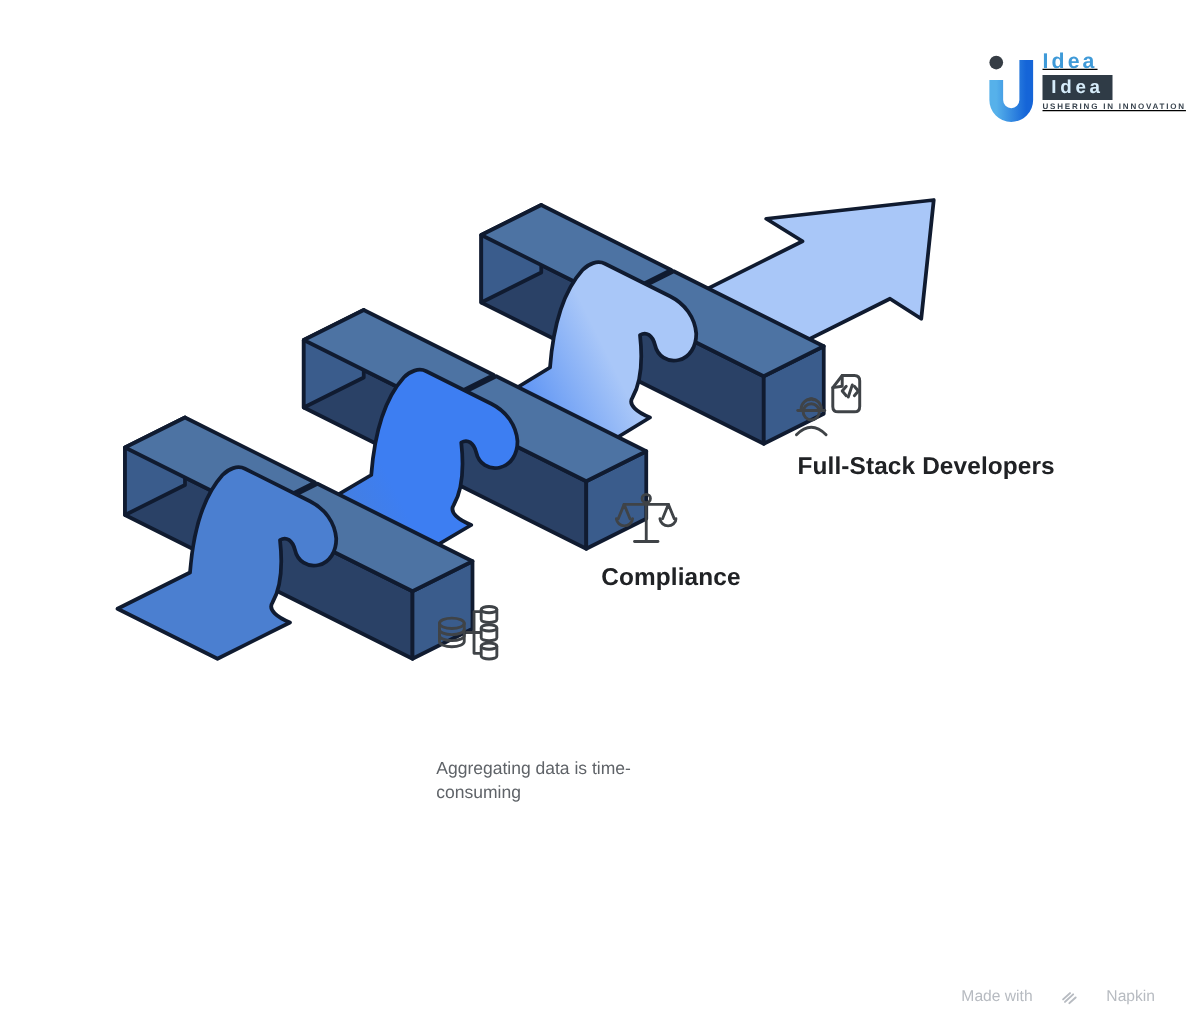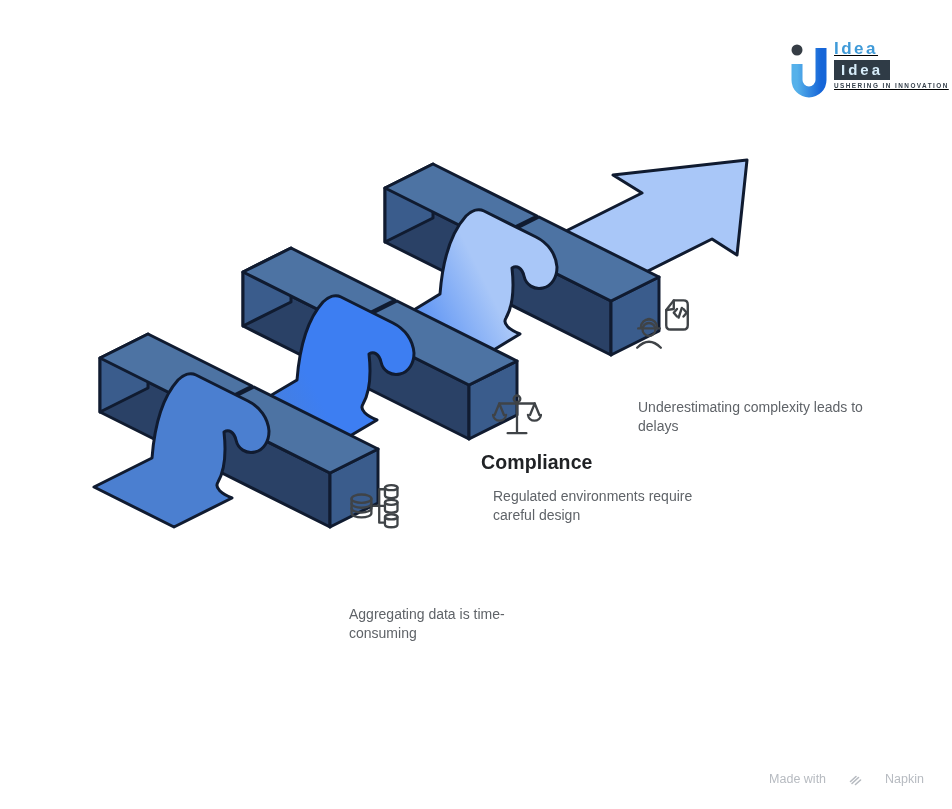--- a/index.html
+++ b/index.html
@@ -33,21 +33,21 @@
   #block-1-desc{left:349px;top:578px;width:185px;margin-top:27px;}
   #block-2-title{left:481px;top:451px;}
   #block-2-desc{left:493px;top:487px;width:228px;}
   #block-3-title{left:638px;top:362px;}
   #block-3-desc{left:638px;top:398px;width:242px;}
   #icon-1{left:347px;top:483px;}
   #icon-2{left:492px;top:393px;}
   #icon-3{left:635px;top:295px;}
   
   #watermark{
-    right:28px;top:772px;font-size:12.5px;color:#b7bbc1;display:flex;align-items:center;gap:23px;
+    right:28px;top:790px;font-size:12.5px;color:#b7bbc1;display:flex;align-items:center;gap:23px;
     text-decoration:none;
   }
   
   #diagram{left:0;top:0;}
 </style>
 </head>
 <body>
 
 <div id="canvas">
 
@@ -176,35 +176,34 @@
     <circle cx="24" cy="5.5" r="3.2"></circle>
     <path d="M7,10 H41"></path>
     <path d="M7,10 L2.5,21 M7,10 L11.5,21"></path>
     <path d="M1,21 A6.3,6.3 0 0 0 13.5,21"></path>
     <path d="M41,10 L36.5,21 M41,10 L45.5,21"></path>
     <path d="M34.5,21 A6.3,6.3 0 0 0 47,21"></path>
     <path d="M24,9 V37"></path>
     <path d="M15,38.5 H33"></path>
   </svg>
   <div id="block-2-title" class="abs block-title">Compliance</div>
-  <div id="block-2-desc" class="abs block-desc">Regulated environments require careful design</div>
 
   <svg id="icon-3" class="abs" width="56" height="56" viewBox="0 0 52 50" fill="none" stroke="#3f4347" stroke-width="2.2" stroke-linecap="round" stroke-linejoin="round">
     <path d="M29,13 L36,4 L45,4 Q49,4 49,8 V27 Q49,31 45,31 H33 Q29,31 29,27 Z"></path>
     <path d="M36,4 L36,12 L29,13"></path>
     <path d="M39,12 L36,15.5 L39,19"></path>
     <path d="M45,12 L48,15.5 L45,19"></path>
     <path d="M43.5,11 L40.5,20"></path>
     <circle cx="13" cy="31" r="6"></circle>
     <path d="M5.5,29 A7.5,7.5 0 0 1 20.5,29"></path>
     <path d="M3,30 H23"></path>
     <path d="M11.5,22 Q13,20.5 14.5,22"></path>
     <path d="M2,48 Q13,37 24,48"></path>
   </svg>
-  <div id="block-3-desc" class="abs block-desc">Underestimating complexity leads to delays</div>
+  <div id="block-3-title" class="abs block-title">Full-Stack Developers</div>
 
   <a id="watermark" class="abs" href="#">
     <span>Made with</span>
     <svg width="13" height="13" viewBox="0 0 13 13" fill="none" stroke="#b7bbc1" stroke-width="1.6" stroke-linecap="round">
       <path d="M1.5,8.5 L7,3.5"></path>
       <path d="M3,10.5 L9.5,4.5"></path>
       <path d="M6.5,11.5 L11.5,7"></path>
     </svg>
     <span>Napkin</span>
   </a>

